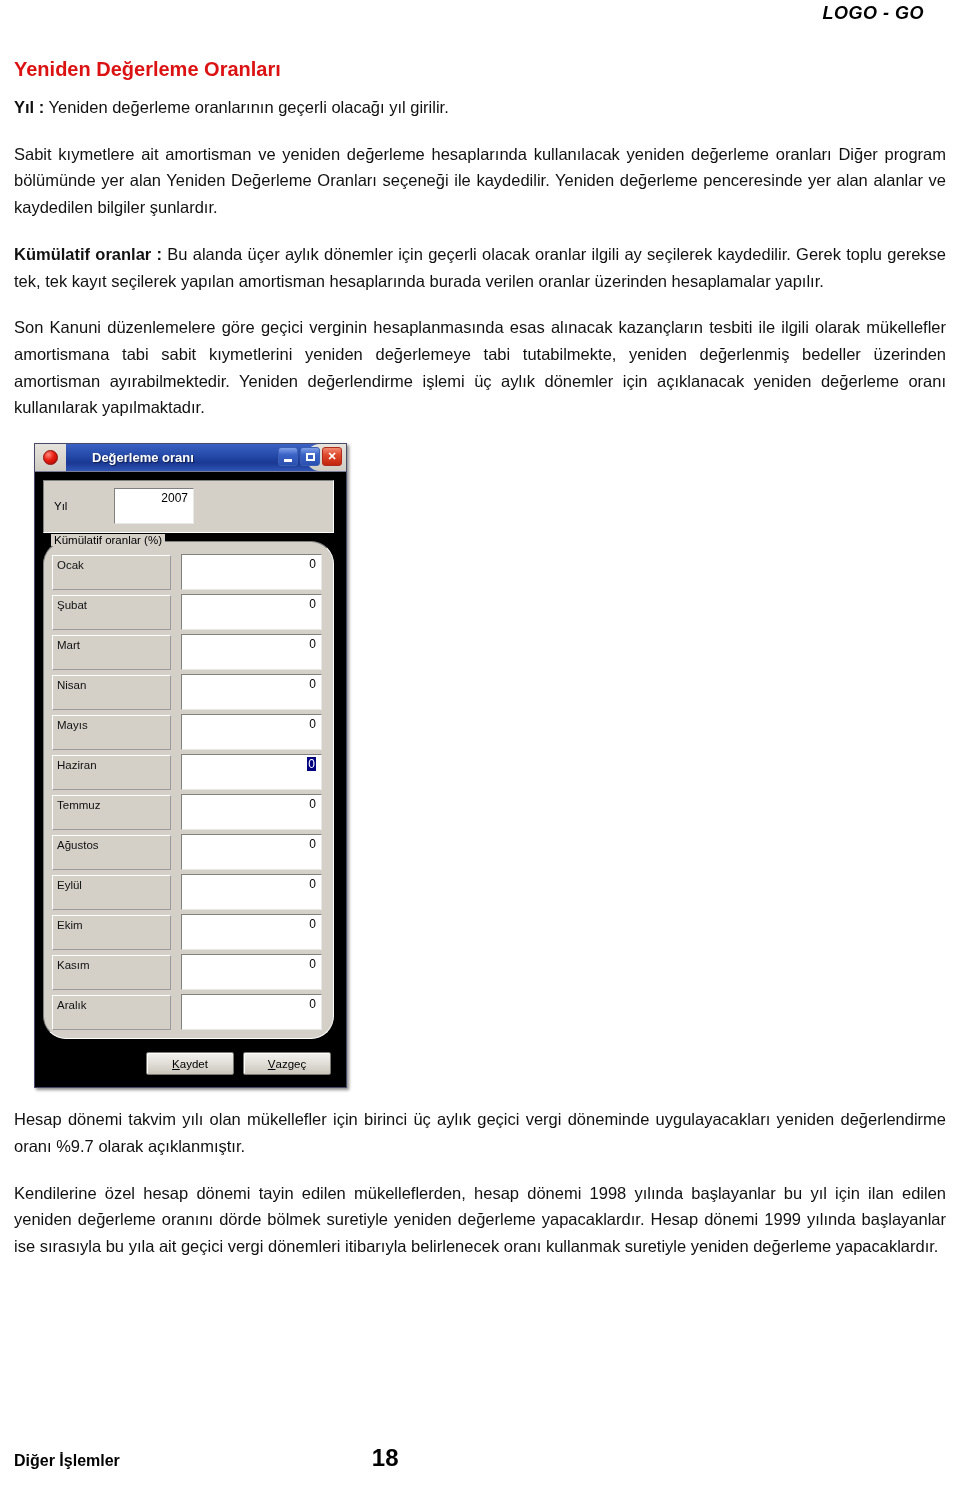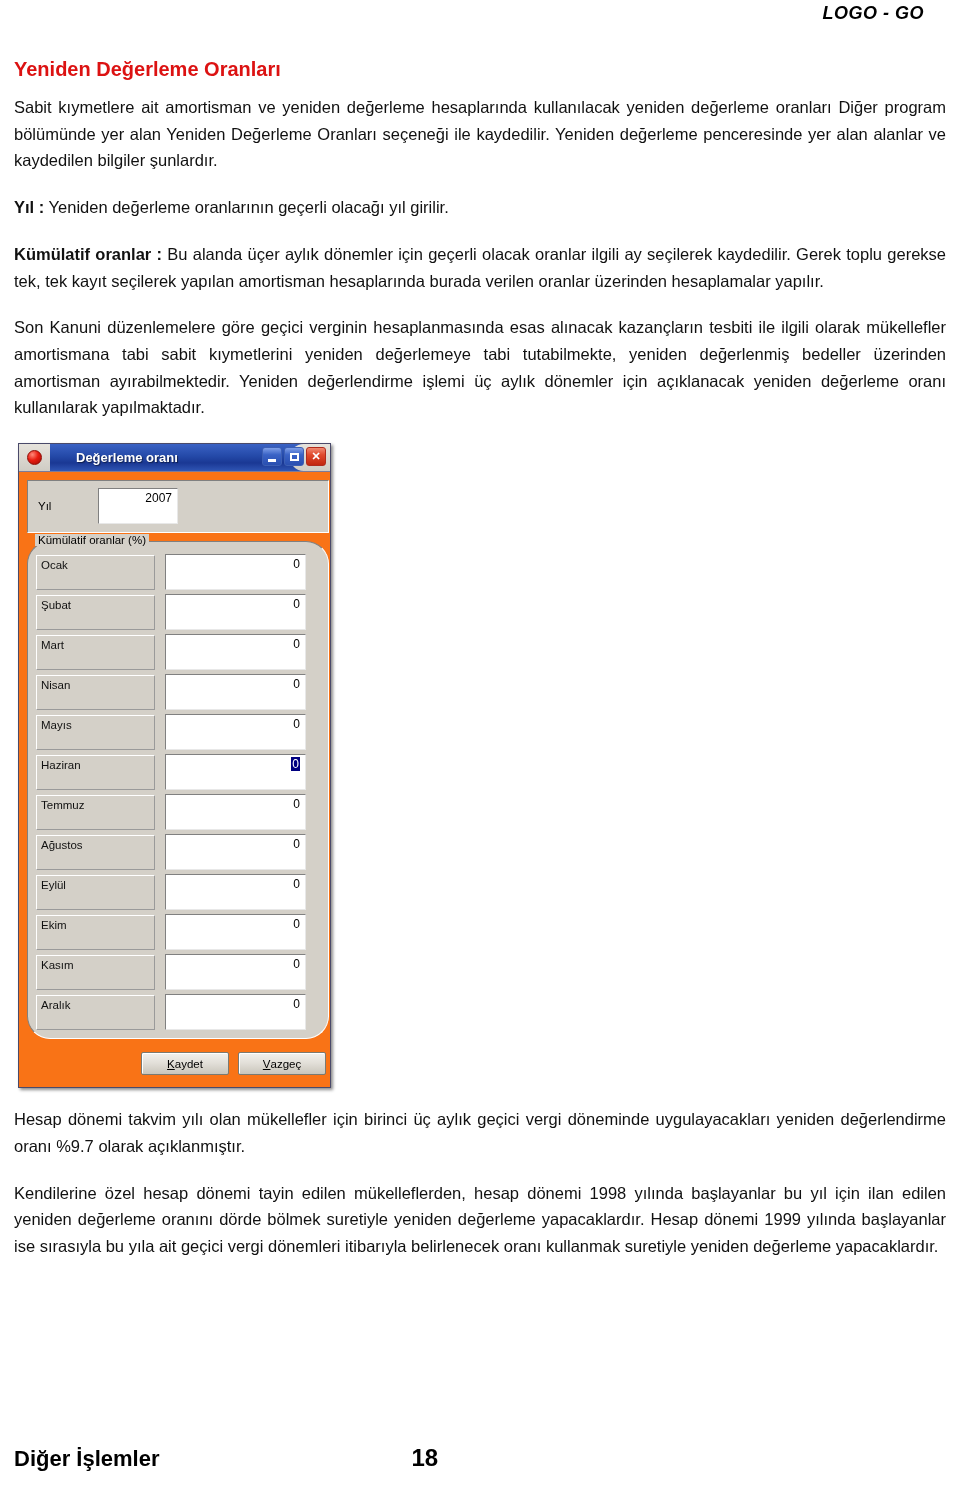--- a/index.html
+++ b/index.html
@@ -55,21 +55,21 @@
     font-size: 16.5px;
     line-height: 1.62;
     text-align: justify;
     margin: 0 0 20px 0;
     color: #111;
   }
   .para b { font-weight: bold; }
 
   
   .dialog-wrap {
-    margin: 22px 0 18px 4px;
+    margin: 22px 0 18px 20px;
   }
   .dialog {
     width: 313px;
     background: #d4d0c8;
     border: 1px solid #4a4a6a;
     box-shadow: 2px 2px 3px rgba(0,0,0,0.45);
     position: relative;
     box-sizing: border-box;
   }
   .titlebar {
@@ -154,22 +154,22 @@
     line-height: 1;
   }
   .tb-btn .min-bar {
     width: 8px; height: 3px; background: #fff; margin-top: 7px;
   }
   .tb-btn .max-sq {
     width: 9px; height: 8px; border: 2px solid #fff; box-sizing: border-box;
   }
 
   .dlg-body {
-    padding: 8px 1px 8px 8px;
-    background: #f97316;
+    padding: 8px 12px 8px 8px;
+    background: #000000;
   }
 
   .group {
     border: 1px solid #ffffff;
     border-top-color: #808080;
     border-left-color: #808080;
     padding: 7px 8px 8px 8px;
     position: relative;
     margin-bottom: 8px;
     background: #d4d0c8;
@@ -262,43 +262,43 @@
   
   .doc-footer {
     position: absolute;
     left: 14px;
     right: 14px;
     bottom: 18px;
     display: flex;
     align-items: baseline;
   }
   .doc-footer .f-title {
-    font-size: 22px;
+    font-size: 16px;
     font-weight: bold;
   }
   .doc-footer .f-page {
     font-size: 24px;
     font-weight: bold;
     margin-left: 252px;
   }
 </style>
 </head>
 <body>
 
 <div class="page">
 
   <div class="doc-header">
     <span class="logo">LOGO - GO</span>
   </div>
 
   <h1 class="page-title">Yeniden Değerleme Oranları</h1>
 
+  <p class="para"><b>Yıl :</b><span> Yeniden değerleme oranlarının geçerli olacağı yıl girilir.</span></p>
+
   <p class="para">Sabit kıymetlere ait amortisman ve yeniden değerleme hesaplarında kullanılacak yeniden değerleme oranları Diğer program bölümünde  yer alan Yeniden Değerleme Oranları seçeneği ile kaydedilir. Yeniden değerleme penceresinde yer alan alanlar ve kaydedilen bilgiler şunlardır.</p>
-
-  <p class="para"><b>Yıl :</b><span> Yeniden değerleme oranlarının geçerli olacağı yıl girilir.</span></p>
 
   <p class="para"><b>Kümülatif oranlar :</b><span> Bu alanda üçer aylık dönemler için geçerli olacak oranlar ilgili ay seçilerek kaydedilir. Gerek toplu gerekse tek, tek kayıt seçilerek yapılan amortisman hesaplarında burada verilen oranlar üzerinden hesaplamalar yapılır.</span></p>
 
   <p class="para">Son Kanuni düzenlemelere göre geçici verginin hesaplanmasında  esas alınacak kazançların tesbiti ile ilgili olarak mükellefler amortismana tabi sabit kıymetlerini yeniden değerlemeye tabi tutabilmekte, yeniden değerlenmiş bedeller üzerinden amortisman ayırabilmektedir. Yeniden değerlendirme işlemi üç aylık dönemler için açıklanacak yeniden değerleme oranı kullanılarak yapılmaktadır.</p>
 
   <div class="dialog-wrap">
     <div class="dialog">
 
       <div class="titlebar">
         <div class="tb-icon-slot">

